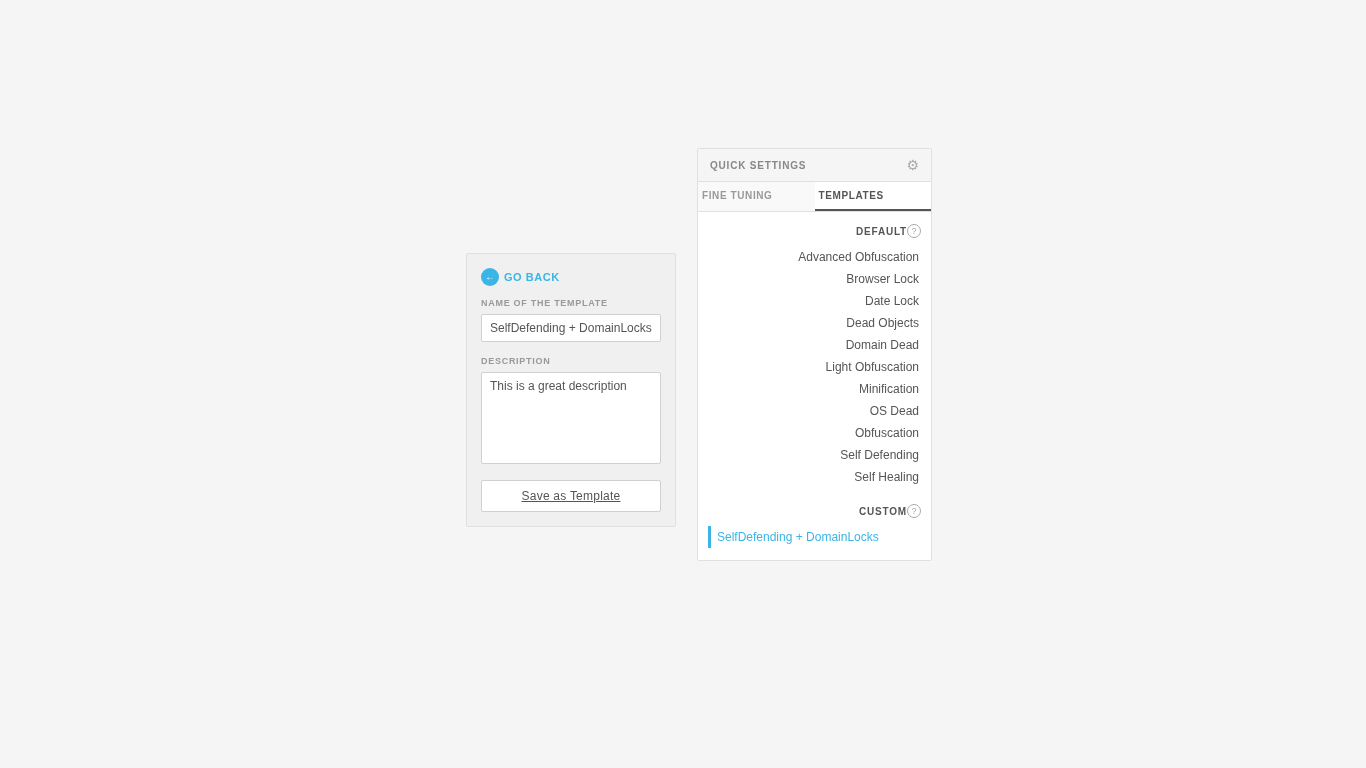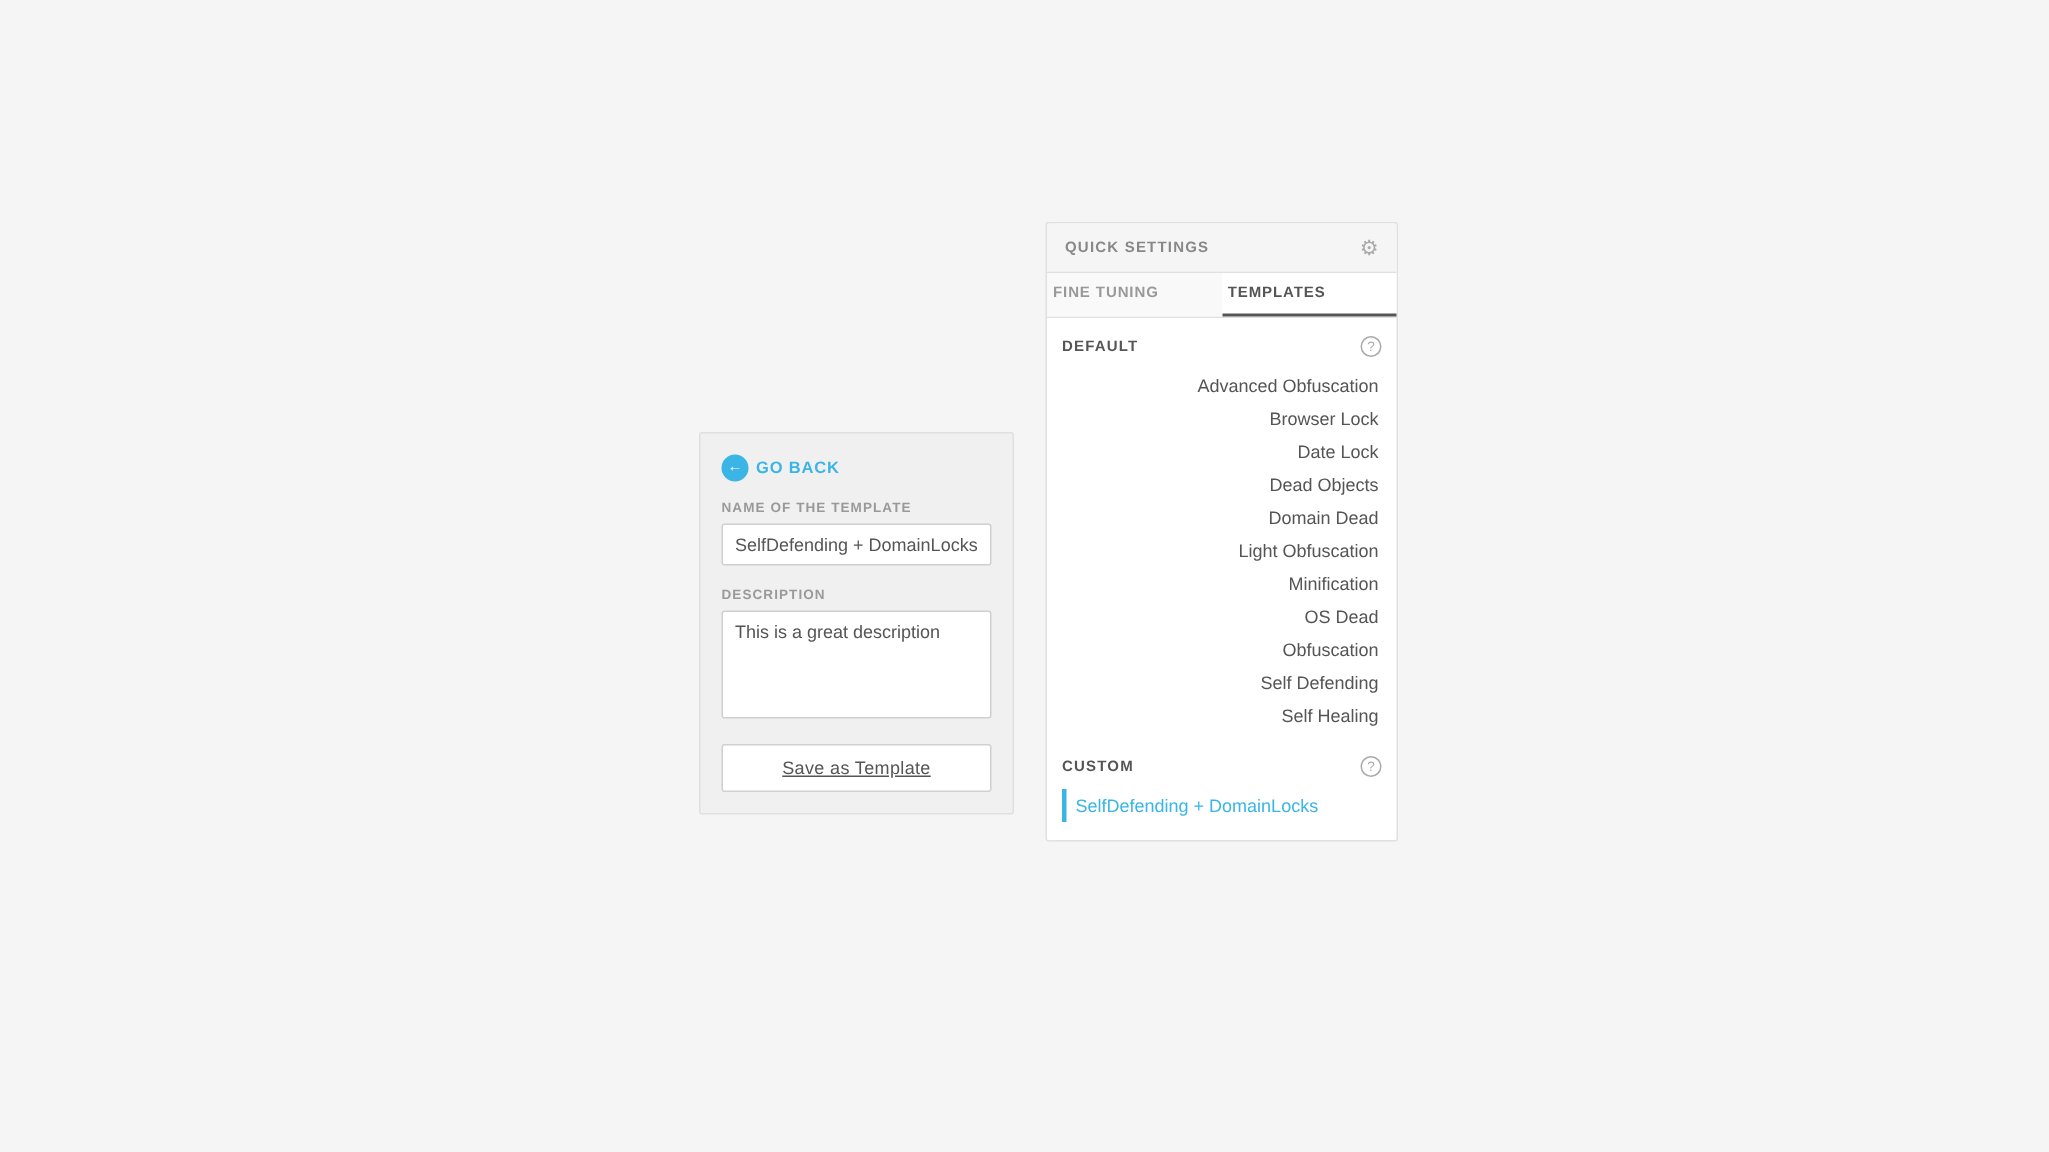--- a/index.html
+++ b/index.html
@@ -27,21 +27,20 @@
     
     .template-form-panel {
       position: absolute;
       left: 466px;
       top: 253px;
       width: 210px;
       background: #f0f0f0;
       border: 1px solid #e0e0e0;
       border-radius: 2px;
       padding: 14px;
-      margin-top: 35px;
     }
 
     .go-back-link {
       display: flex;
       align-items: center;
       gap: 5px;
       margin-bottom: 12px;
       cursor: pointer;
       text-decoration: none;
     }
@@ -92,21 +91,21 @@
       outline: none;
       margin-bottom: 14px;
     }
 
     .description-section {
       margin-bottom: 12px;
     }
 
     .description-textarea {
       width: 100%;
-      height: 72px;
+      height: 92px;
       padding: 6px 8px;
       border: 1px solid #d0d0d0;
       border-radius: 2px;
       font-size: 12px;
       color: #555;
       background: #fff;
       resize: none;
       outline: none;
       font-family: inherit;
     }
@@ -187,21 +186,21 @@
       background: #f9f9f9;
     }
 
     .templates-content {
       padding: 12px 10px;
     }
 
     .section-header {
       display: flex;
       align-items: center;
-      justify-content: space-between;
+      justify-content: flex-end;
       margin-bottom: 8px;
     }
 
     .section-title {
       font-size: 10px;
       font-weight: 700;
       color: #555;
       letter-spacing: 0.08em;
       text-transform: uppercase;
     }

